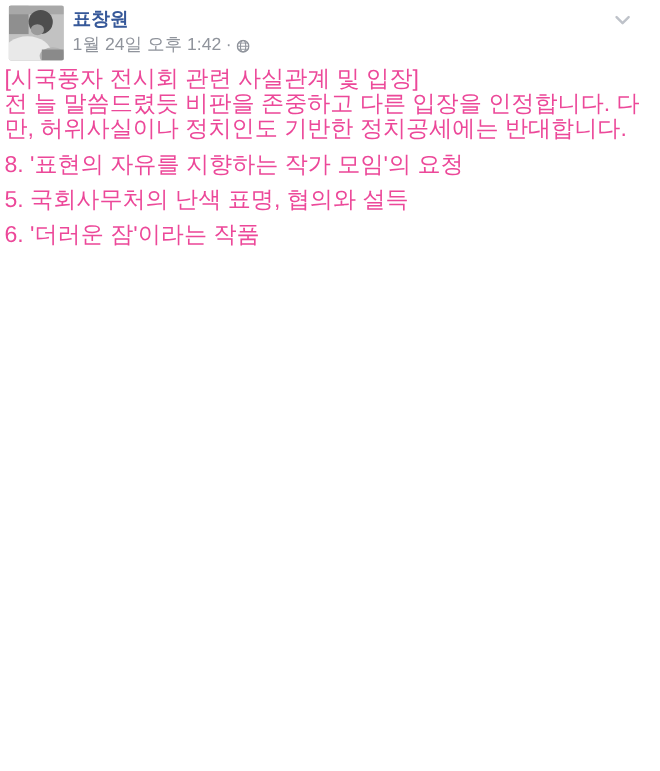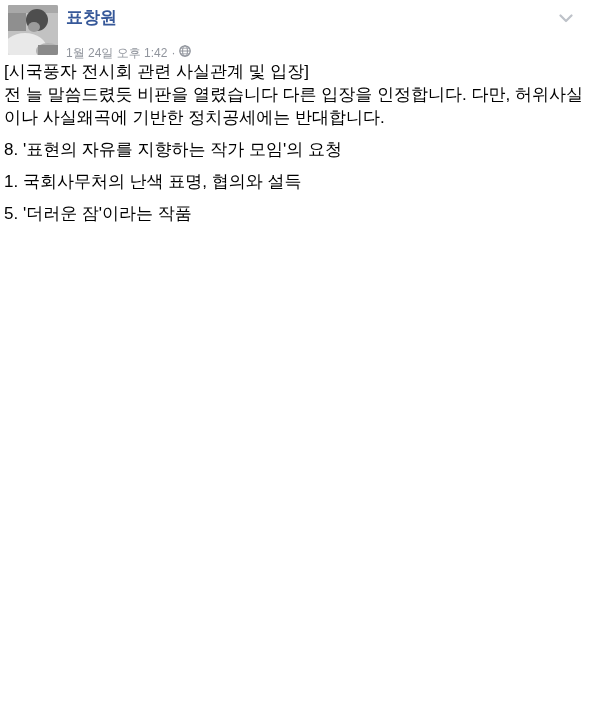--- a/index.html
+++ b/index.html
@@ -37,43 +37,43 @@
   .author-name {
     display: inline-block;
     font-size: 17px;
     font-weight: bold;
     color: #365899;
     text-decoration: none;
     line-height: 23px;
     cursor: pointer;
   }
   .meta-line {
-    margin-top: 15px;
-    font-size: 12px;
+    margin-top: 3px;
+    font-size: 16px;
     color: #90949c;
     line-height: 18px;
     display: flex;
-    align-items: flex-start;
+    align-items: center;
     gap: 4px;
   }
   .meta-line .timestamp { cursor: pointer; }
   .meta-line .sep { color: #90949c; }
   .globe { display: inline-block; width: 12px; height: 12px; }
   .menu-btn {
     position: absolute;
     right: 22px; top: 10px;
     width: 16px; height: 16px;
     cursor: pointer;
     display: flex; align-items: center; justify-content: center;
   }
   .post-body {
     padding: 2px 0 0 0;
-    font-size: 17px;
+    font-size: 21px;
     line-height: 23px;
-    color: #000000;
+    color: #ec4899;
     word-break: break-all;
     overflow-wrap: break-word;
   }
   .para { margin-bottom: 9px; }
   .para:last-child { margin-bottom: 0; }
   .para-heading, .para-text { display: block; }
 </style>
 </head>
 <body>
 
@@ -116,33 +116,33 @@
         <path d="M1.5 1.5 L7 7 L12.5 1.5" fill="none" stroke="#bec2c9" stroke-width="2.2" stroke-linecap="round" stroke-linejoin="round"></path>
       </svg>
     </div>
 
   </div>
 
   <div class="post-body">
 
     <div class="para">
       <span class="para-heading">[시국풍자 전시회 관련 사실관계 및 입장]</span>
-      <span class="para-text">전 늘 말씀드렸듯 비판을 열렸습니다 다른 입장을 인정합니다. 다만, 허위사실이나 사실왜곡에 기반한 정치공세에는 반대합니다.</span>
+      <span class="para-text">전 늘 말씀드렸듯 비판을 존중하고 다른 입장을 인정합니다. 다만, 허위사실이나 정치인도 기반한 정치공세에는 반대합니다.</span>
     </div>
 
     <div class="para">
       <span class="para-heading">8. '표현의 자유를 지향하는 작가 모임'의 요청</span>
     </div>
 
     <div class="para">
-      <span class="para-heading">1. 국회사무처의 난색 표명, 협의와 설득</span>
+      <span class="para-heading">5. 국회사무처의 난색 표명, 협의와 설득</span>
     </div>
 
     <div class="para">
     </div>
 
     <div class="para">
-      <span class="para-heading">5. '더러운 잠'이라는 작품</span>
+      <span class="para-heading">6. '더러운 잠'이라는 작품</span>
     </div>
 
   </div>
 
 </div>
 
 </body></html>

